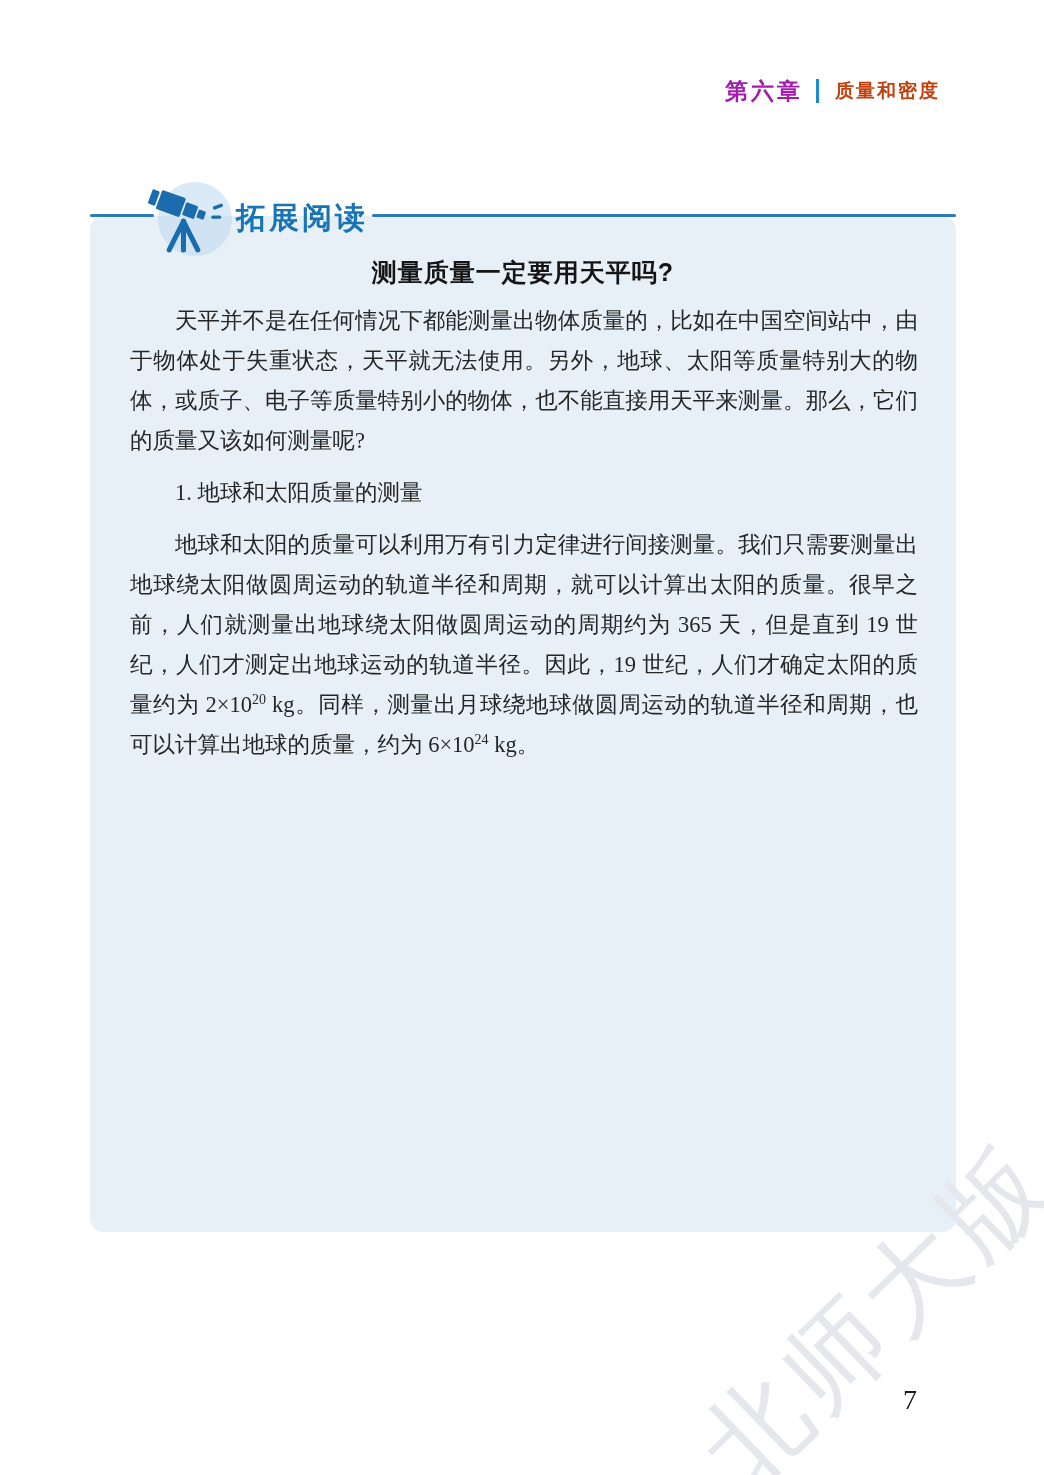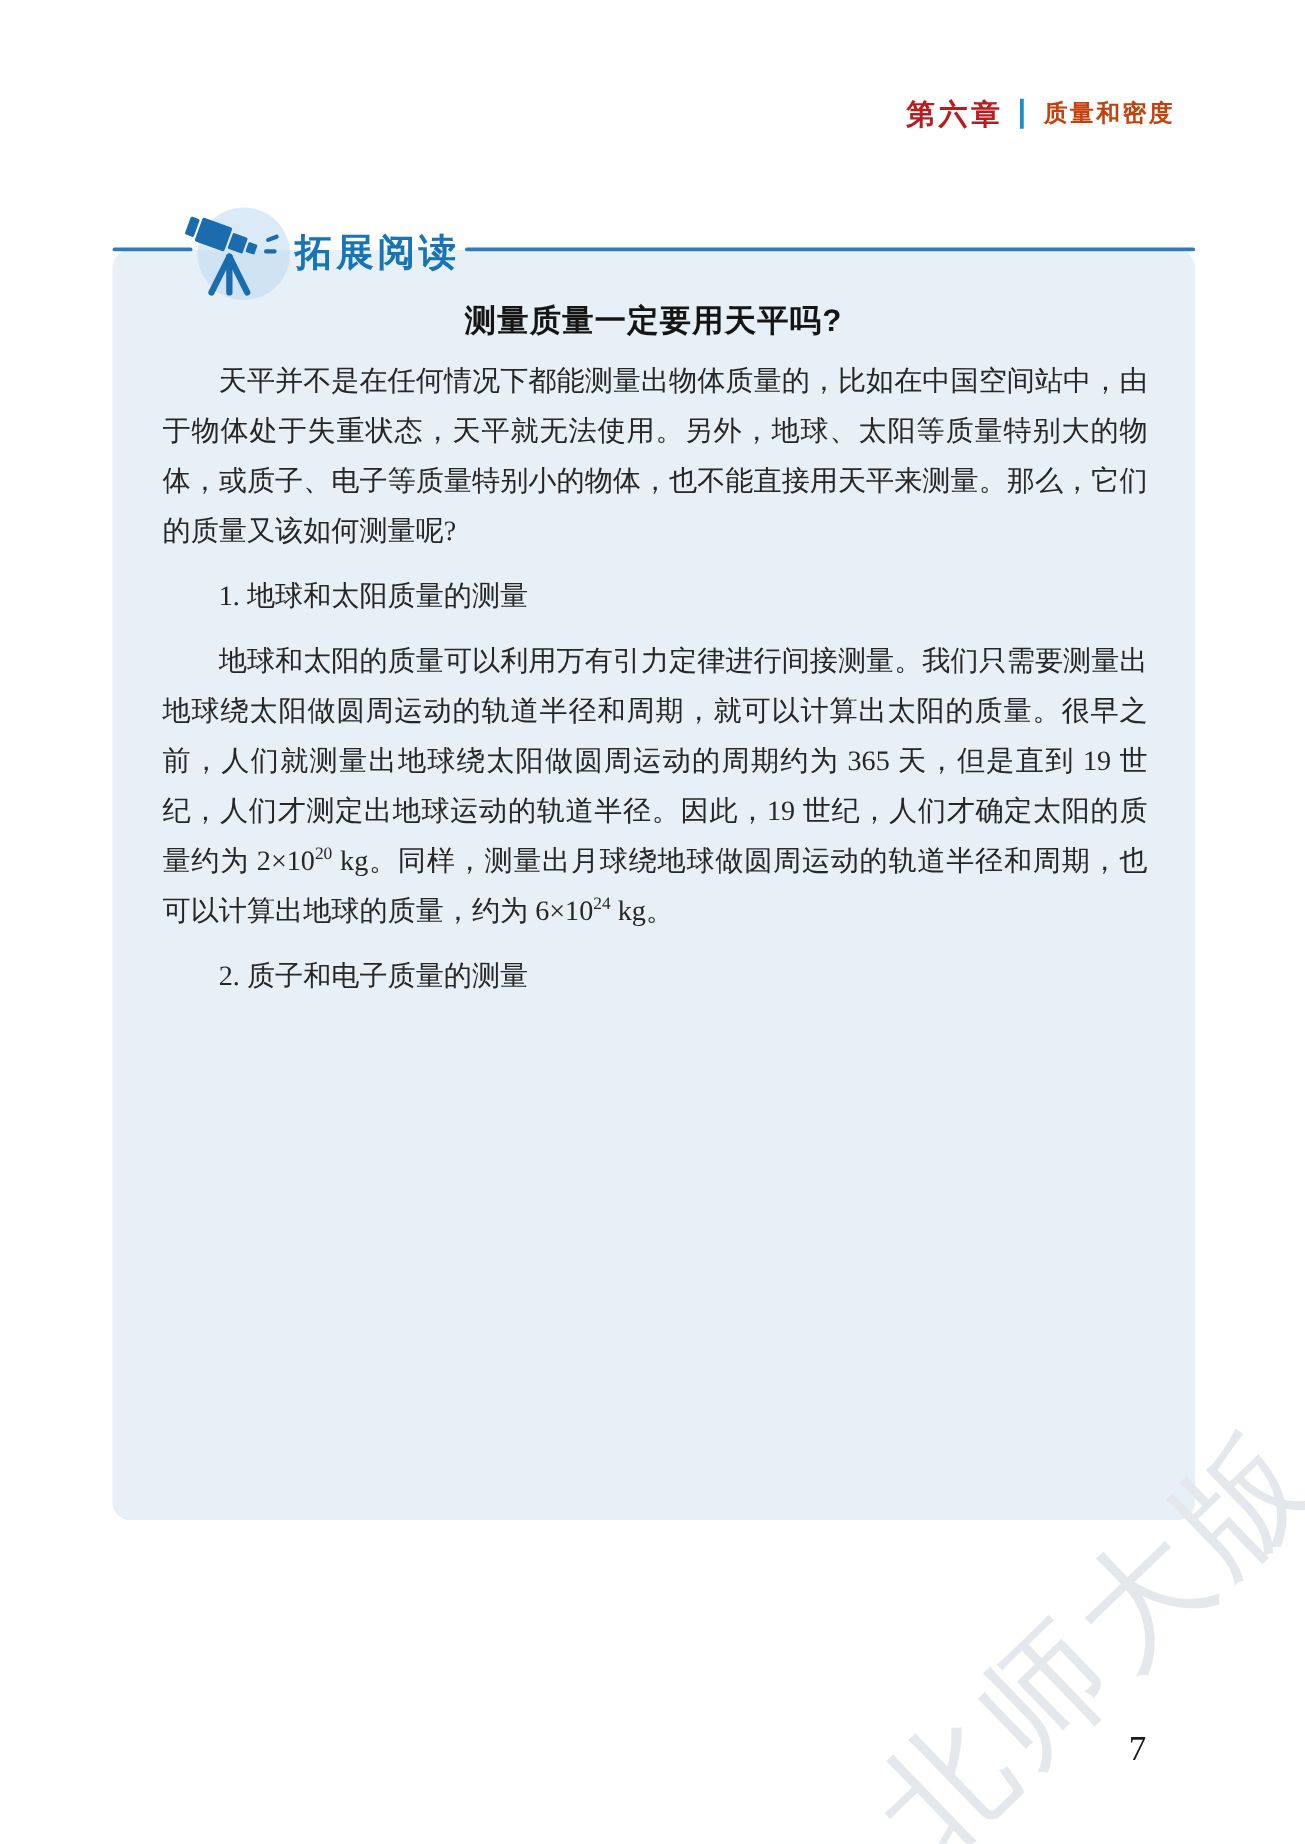--- a/index.html
+++ b/index.html
@@ -16,21 +16,21 @@
   }
 
   
   .running-head {
     position: absolute;
     top: 76px; right: 104px;
     display: flex; align-items: center;
     height: 30px;
   }
   .chapter-label {
-    color: #b91c1c;
+    color: #a21caf;
     font-family: Liberation Mono, monospace;
     font-weight: 700;
     font-size: 23px;
     letter-spacing: 3px;
   }
   .head-divider {
     width: 3px; height: 24px;
     background: #1b8ccd;
     margin: 0 16px 0 13px;
   }
@@ -38,21 +38,21 @@
     color: #c2410c;
     font-family: "Liberation Sans", sans-serif;
     font-weight: 700;
     font-size: 19px;
     letter-spacing: 2px;
   }
 
   
   .reading-panel {
     position: absolute;
-    left: 90px; top: 200px;
+    left: 90px; top: 216px;
     width: 866px; height: 1016px;
     background: #e7f0f7;
     border-radius: 14px;
   }
   .rule-seg {
     position: absolute;
     height: 3px;
     background: #2d7cb9;
     border-radius: 2px;
     top: -2px;
@@ -168,21 +168,20 @@
     </svg>
 
     <div class="badge-label">拓展阅读</div>
 
     <h1 class="article-title">测量质量一定要用天平吗?</h1>
 
     <div class="article-body">
         <p><span>天平并不是在任何情况下都能测量出物体质量的，比如在中国空间站中，由于物体处于失重状态，天平就无法使用。另外，地球、太阳等质量特别大的物体，或质子、电子等质量特别小的物体，也不能直接用天平来测量。那么，它们的质量又该如何测量呢?</span></p>
         <p><span>1. 地球和太阳质量的测量</span></p>
         <p><span>地球和太阳的质量可以利用万有引力定律进行间接测量。我们只需要测量出地球绕太阳做圆周运动的轨道半径和周期，就可以计算出太阳的质量。很早之前，人们就测量出地球绕太阳做圆周运动的周期约为 365 天，但是直到 19 世纪，人们才测定出地球运动的轨道半径。因此，19 世纪，人们才确定太阳的质量约为 2×10</span><sup>20</sup><span> kg。同样，测量出月球绕地球做圆周运动的轨道半径和周期，也可以计算出地球的质量，约为 6×10</span><sup>24</sup><span> kg。</span></p>
-        <p><span>2. 质子和电子质量的测量</span></p>
       </div>
   </section>
 
   <div class="watermark">北师大版</div>
 
   <div class="page-number">7</div>
 
 </div>
 
 </body></html>

